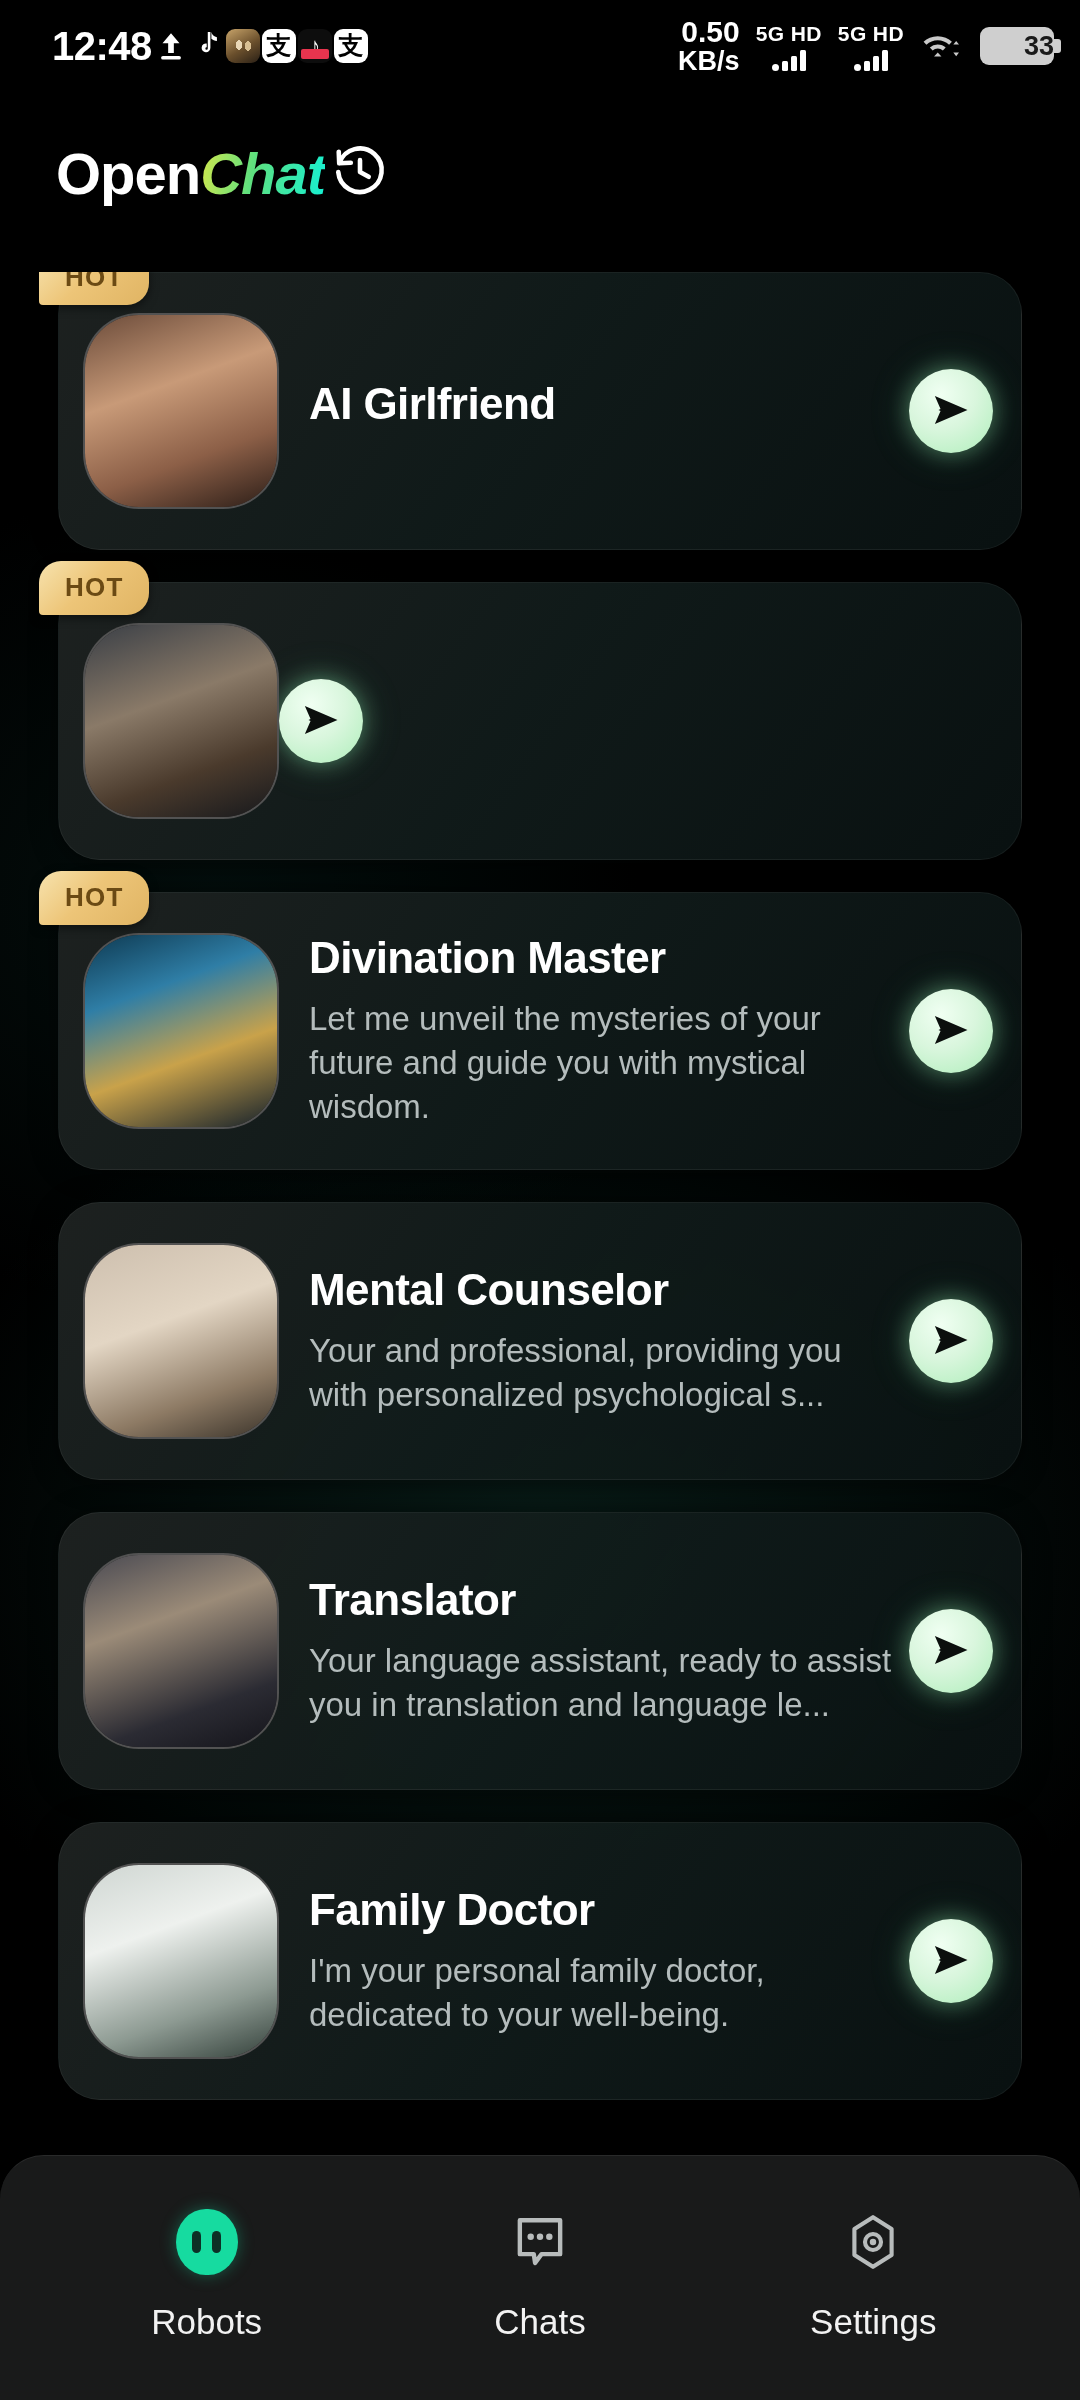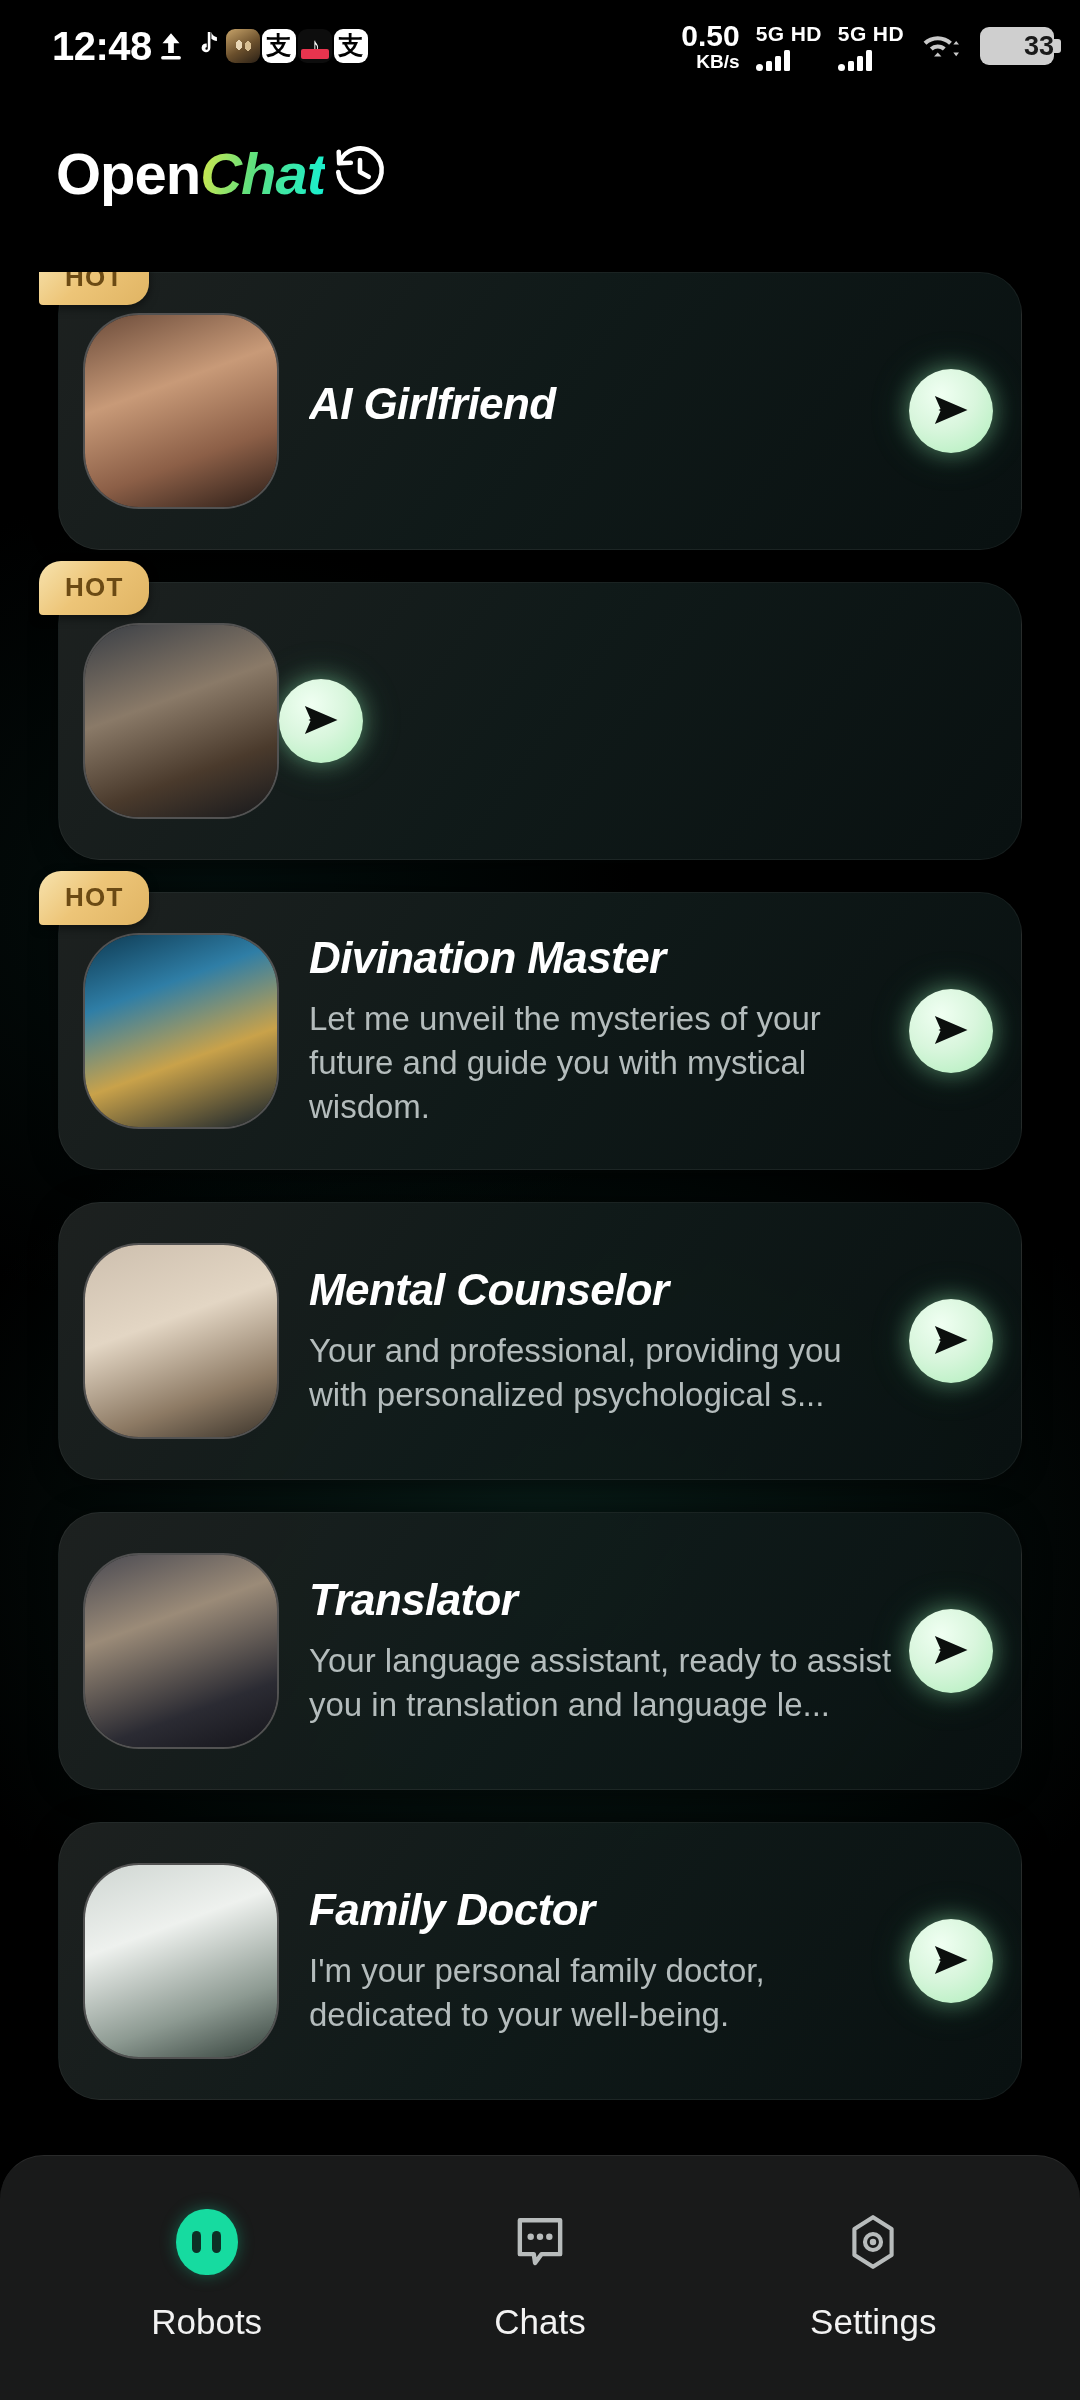--- a/index.html
+++ b/index.html
@@ -48,22 +48,22 @@
     background:#e8344e; border-radius:2px;
   }
   .zfb {
     width:34px; height:34px; border-radius:9px; background:#fff;
     color:#000; font-size:25px; font-weight:700; line-height:34px; text-align:center;
     font-family:"DejaVu Sans", sans-serif;
   }
   .sb-right { display:flex; align-items:center; gap:16px; }
   .netspeed { color:#fff; text-align:right; line-height:1.02; }
   .netspeed .v { font-size:30px; font-weight:700; }
-  .netspeed .u { font-size:19px; font-weight:700; }
-  .sigblock { display:flex; flex-direction:column; gap:3px; }
+  .netspeed .u { font-size:27px; font-weight:700; }
+  .sigblock { display:flex; flex-direction:column; align-items:center; gap:3px; }
   .sigblock .lbl { color:#fff; font-size:21px; font-weight:700; letter-spacing:0.4px; }
   .bars { display:flex; align-items:flex-end; gap:3px; height:22px; }
   .bars i { display:block; width:6px; background:#fff; border-radius:1.5px; }
   .bars i:nth-child(1){ height:7px; border-radius:50%; width:7px; }
   .bars i:nth-child(2){ height:10px; }
   .bars i:nth-child(3){ height:15px; }
   .bars i:nth-child(4){ height:21px; }
   .wifi { position:relative; width:44px; height:34px; }
   .battery {
     position:relative; width:74px; height:38px; border-radius:9px;
@@ -114,21 +114,21 @@
   .hot-badge {
     position:absolute; left:-20px; top:-22px; z-index:4;
     background:linear-gradient(135deg,#f7e3ae 0%,#edc578 45%,#e0b463 100%);
     color:#6b4a14; font-size:26px; font-weight:700; letter-spacing:1.2px;
     padding:11px 26px 12px; border-radius:22px 22px 22px 4px;
     box-shadow:0 3px 10px rgba(0,0,0,0.5);
   }
   .card-body { flex:1; min-width:0; padding:0 10px 0 30px; }
   .card-title {
     color:#ffffff; font-size:44px; font-weight:800; letter-spacing:-0.6px;
-    margin-bottom:14px; white-space:nowrap; overflow:hidden;font-style:italic;
+    margin-bottom:14px; white-space:nowrap; overflow:hidden;
   }
   .card-desc {
     color:#b4bcbc; font-size:33px; line-height:1.33; font-weight:400;
     display:-webkit-box; -webkit-line-clamp:3; -webkit-box-orient:vertical;
     overflow:hidden;
   }
   .send-btn {
     width:84px; height:84px; flex:none; border-radius:50%; border:none; cursor:pointer;
     background:radial-gradient(circle at 38% 30%, #f0fff2 0%, #d9f6dd 45%, #aeeeba 100%);
     display:flex; align-items:center; justify-content:center;

